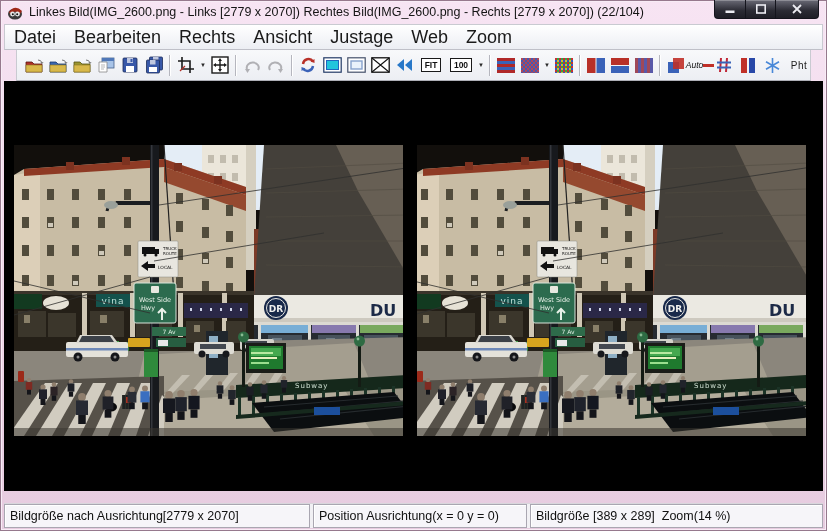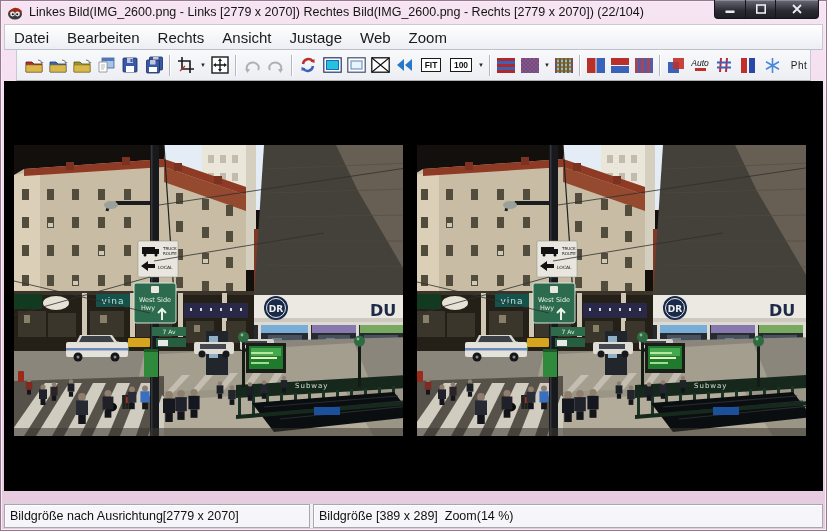--- a/index.html
+++ b/index.html
@@ -12,35 +12,35 @@
   .title-text{font-size:12.5px;color:#141414;white-space:nowrap;overflow:hidden;text-overflow:ellipsis;padding-right:118px;}
   .winbtns{position:absolute;top:0;right:8px;display:flex;}
   .winbtn{height:18px;border:1px solid #14141c;border-top:none;background:linear-gradient(#6a6a76,#2a2a33 60%,#1e1e26);
     display:flex;align-items:center;justify-content:center;box-shadow:inset 0 1px 0 rgba(255,255,255,.25);}
   .winbtn.min{width:30px;border-radius:0 0 0 4px;border-right:none;}
   .winbtn.max{width:29px;}
   .winbtn.close{width:42px;border-radius:0 0 4px 0;border-left:none;}
   
   .menubar{height:24px;margin:0 4px;background:linear-gradient(#ffffff,#eceef3);
     border:1px solid #c9cad1;border-bottom:1px solid #bfc0c8;display:flex;align-items:center;
-    font-size:15px;color:#1a1a1a;flex:0 0 auto;}
+    font-size:18px;color:#1a1a1a;flex:0 0 auto;}
   .menu-item{padding:3px 9px;cursor:default;}
   
   .toolbar{height:30px;margin:0 16px;background:linear-gradient(#f8f9fb,#eceef3);
     border-left:1px solid #c9cad1;border-right:1px solid #c9cad1;border-bottom:1px solid #aeafb6;
     display:flex;align-items:center;padding-left:5px;flex:0 0 auto;}
   .tb{width:24px;height:24px;border:0;padding:0;background:transparent;display:flex;
     align-items:center;justify-content:center;flex:0 0 auto;}
   .tb.wide{width:30px;}
   .tb svg{display:block;}
   .sep{width:1px;height:21px;background:#b5b6be;border-right:1px solid #ffffff;margin:0 3px;flex:0 0 auto;}
   .dd{font-size:6px;color:#2a2a2a;width:10px;height:24px;display:flex;align-items:center;justify-content:center;flex:0 0 auto;}
   .boxlabel{border:1px solid #1a1a1a;background:#fff;font-size:8.5px;font-weight:bold;color:#111;
     padding:1px 3px;line-height:10px;}
-  .autowrap{display:flex;flex-direction:column;align-items:center;line-height:8px;}
+  .autowrap{display:flex;flex-direction:row;align-items:center;line-height:8px;}
   .autowrap .txt{font-size:8.5px;color:#111;font-style:italic;}
   .autowrap .bar{width:11px;height:3px;background:#c03028;margin-top:1px;}
   .phttxt{font-size:10px;color:#1c1c1c;letter-spacing:0.5px;}
   
   .client{position:relative;margin:0 4px;background:#000;flex:1 1 auto;overflow:hidden;}
   .photo{position:absolute;top:64px;width:389px;height:291px;}
   .photo.left{left:10px;}
   .photo.right{left:413px;}
   .photo svg{display:block;width:389px;height:291px;}
   .scene text{font-family:"DejaVu Sans",sans-serif;}
@@ -695,16 +695,17 @@
     </div>
     <div class="photo right">
       <svg viewBox="0 0 389 291" preserveAspectRatio="none">
           <use href="#scene" x="-4"></use>
         </svg>
     </div>
   </div>
 
   <div class="statusbar">
     <div class="spanel p1">Bildgröße nach Ausrichtung[2779 x 2070]</div>
+    <div class="spanel p2">Position Ausrichtung(x = 0 y = 0)</div>
     <div class="spanel p3">Bildgröße [389 x 289]  Zoom(14 %)</div>
   </div>
 
 </div>
 
 </body></html>

